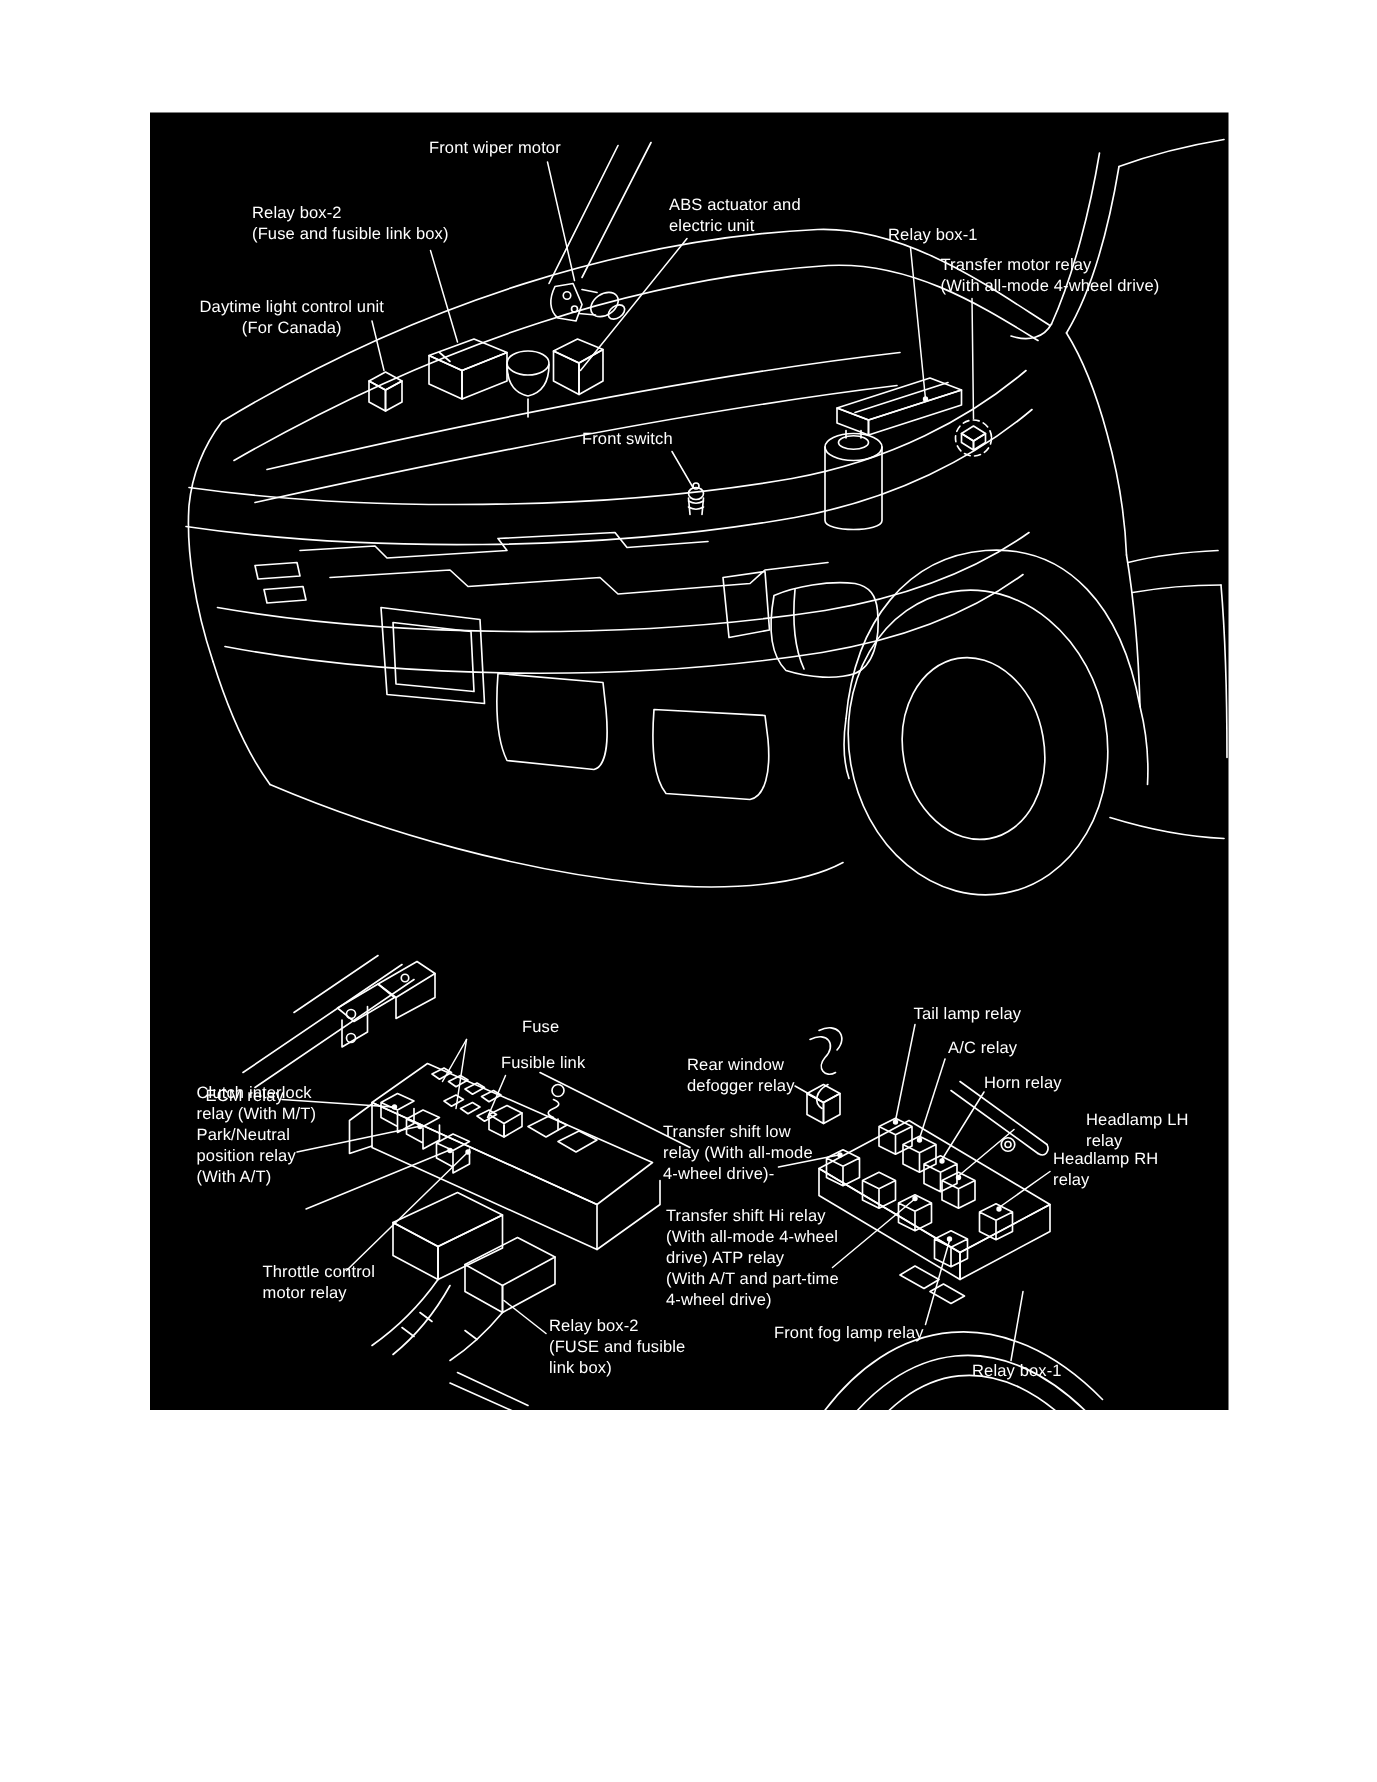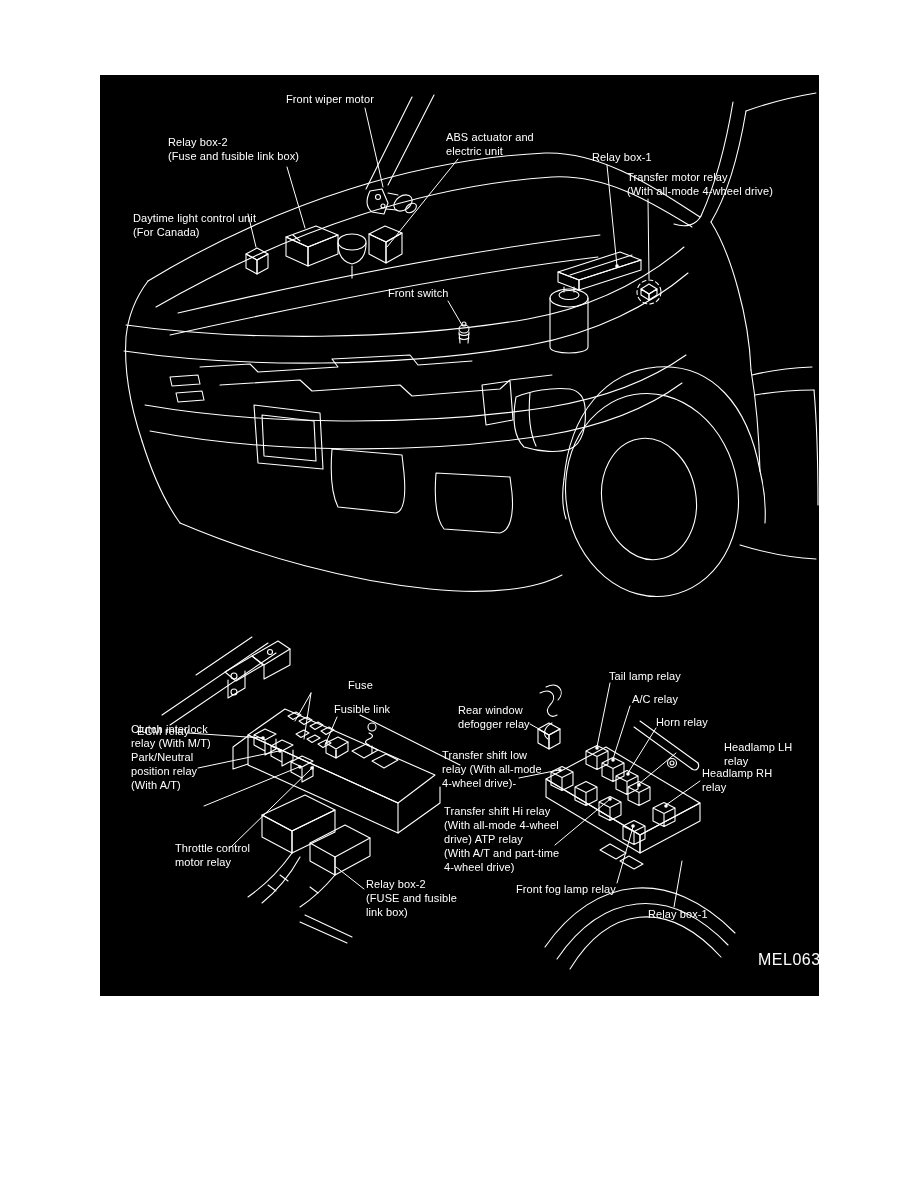--- a/index.html
+++ b/index.html
@@ -1,16 +1,16 @@
 <!DOCTYPE html>
 <html><head>
 <meta charset="utf-8">
 <style>
   html,body{margin:0;padding:0;background:#ffffff;}
-  .page{position:relative;width:918px;height:1188px;background:#ffffff;overflow:hidden;}
+  .page{position:relative;width:918px;height:940px;background:#ffffff;overflow:hidden;}
   .diagram{position:absolute;left:100px;top:75px;width:719px;height:921px;background:#000000;}
   .art{position:absolute;left:0;top:0;width:719px;height:921px;}
   .art path,.art line,.art ellipse,.art circle,.art polyline{stroke:#ffffff;fill:none;stroke-width:1.1;stroke-linecap:round;stroke-linejoin:round;}
   .art .ld{stroke-width:1;}
   .art .dot{fill:#ffffff;stroke:none;}
   .lbl{position:absolute;color:#ffffff;font-family:"Liberation Sans",sans-serif;font-size:11px;line-height:14px;white-space:pre-line;letter-spacing:0.1px;}
   .code{position:absolute;color:#ffffff;font-family:"Liberation Sans",sans-serif;font-size:16px;letter-spacing:0.5px;}
 </style>
 </head>
 <body>
@@ -271,21 +271,21 @@
     </svg>
 
     <div class="lbl" style="left:186px;top:17px;">Front wiper motor</div>
     <div class="lbl" style="left:68px;top:60px;">Relay box-2
 (Fuse and fusible link box)</div>
     <div class="lbl" style="left:346px;top:55px;">ABS actuator and
 electric unit</div>
     <div class="lbl" style="left:492px;top:75px;">Relay box-1</div>
     <div class="lbl" style="left:527px;top:95px;">Transfer motor relay
 (With all-mode 4-wheel drive)</div>
-    <div class="lbl" style="left:33px;top:136px;">Daytime light control unit
+    <div class="lbl" style="left:33px;top:123px;text-align:center;">Daytime light control unit
 (For Canada)</div>
     <div class="lbl" style="left:288px;top:211px;">Front switch</div>
 
     <div class="lbl" style="left:212px;top:603px;padding-left:36px;">Fuse</div>
     <div class="lbl" style="left:234px;top:627px;">Fusible link</div>
     <div class="lbl" style="left:37px;top:649px;">ECM relay</div>
     <div class="lbl" style="left:31px;top:647px;">Clutch interlock
 relay (With M/T)
 Park/Neutral
 position relay

